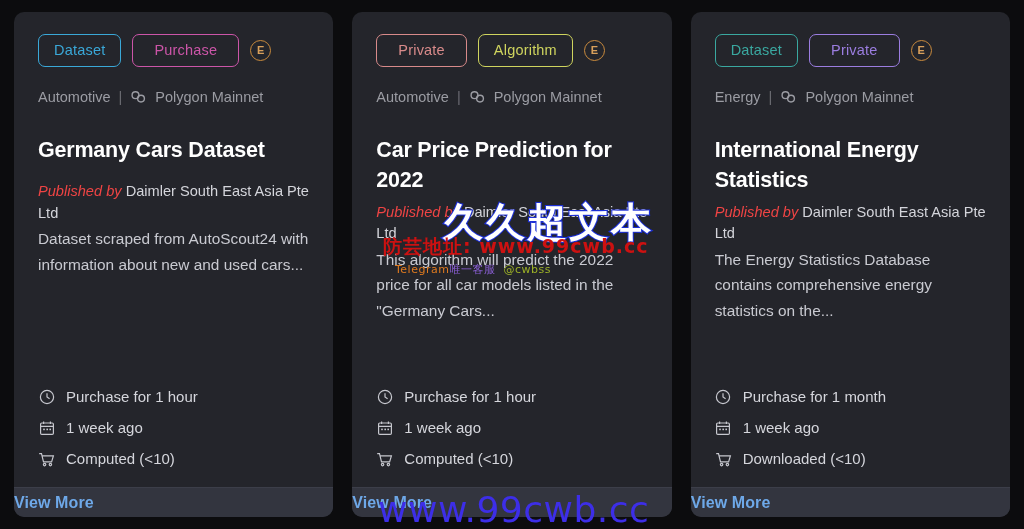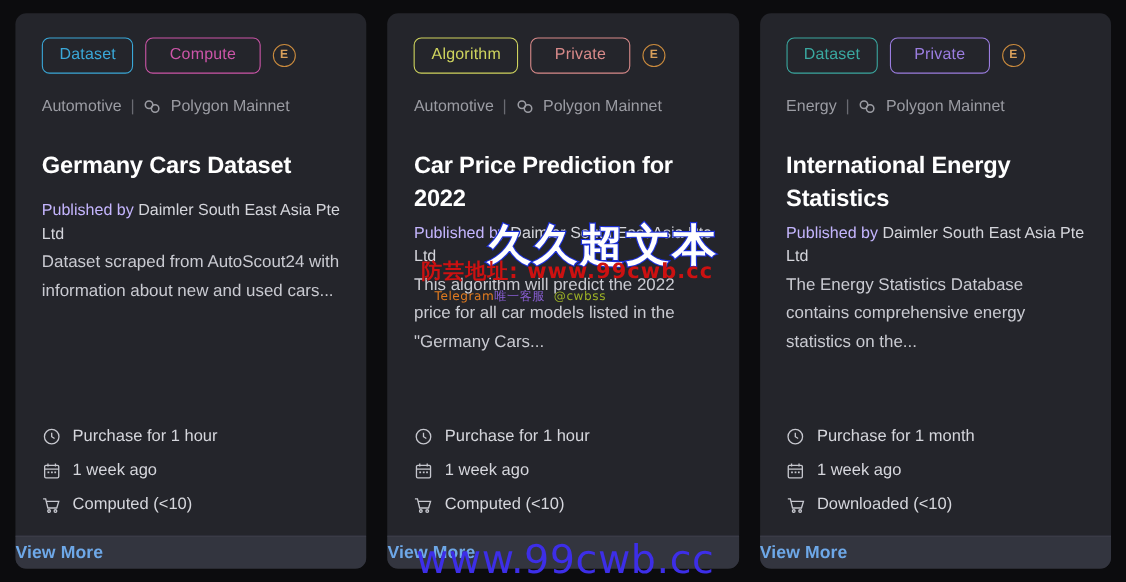--- a/index.html
+++ b/index.html
@@ -86,21 +86,21 @@
     letter-spacing:-0.2px;
     margin-bottom:16px;
   }
   .title.two-line { margin-bottom:6px; }
   
   .pub {
     font-size:14.6px;
     line-height:1.48;
     margin-bottom:2px;
   }
-  .pub-label { color:#c4b5fd; }
+  .pub-label { color:#ef4444;font-style:italic; }
   .pub-name { color:#d4d5db; }
   .desc {
     font-size:15.4px;
     line-height:1.66;
     color:#c9cad1;
   }
   
   .meta {
     margin-top:auto;
     padding-bottom:20px;
@@ -179,21 +179,21 @@
 
 <div id="stage">
 
   <div class="cards">
 
     <div class="card">
       <div class="card-body">
 
         <div class="badge-row">
           <div class="pill" style="color:#3aa8d8">Dataset</div>
-          <div class="pill wide" style="color:#cc55a8">Compute</div>
+          <div class="pill wide" style="color:#cc55a8">Purchase</div>
           <div class="e-badge">E</div>
         </div>
 
         <div class="cat-row">
           <span>Automotive</span>
           <span class="cat-sep">|</span>
           <span class="link-icon">
             <svg width="17" height="12" viewBox="0 0 17 12" fill="none" stroke="currentColor" stroke-width="1.4">
               <circle cx="5.5" cy="4.2" r="3.4"></circle>
                 <circle cx="11" cy="7.6" r="3.4"></circle>
@@ -248,22 +248,22 @@
 
       <div class="footer">
         <span>View More</span>
       </div>
     </div>
 
     <div class="card">
       <div class="card-body">
 
         <div class="badge-row">
+          <div class="pill wide" style="color:#d88a8a">Private</div>
           <div class="pill" style="color:#cfd45e">Algorithm</div>
-          <div class="pill wide" style="color:#d88a8a">Private</div>
           <div class="e-badge">E</div>
         </div>
 
         <div class="cat-row">
           <span>Automotive</span>
           <span class="cat-sep">|</span>
           <span class="link-icon">
             <svg width="17" height="12" viewBox="0 0 17 12" fill="none" stroke="currentColor" stroke-width="1.4">
               <circle cx="5.5" cy="4.2" r="3.4"></circle>
                 <circle cx="11" cy="7.6" r="3.4"></circle>

